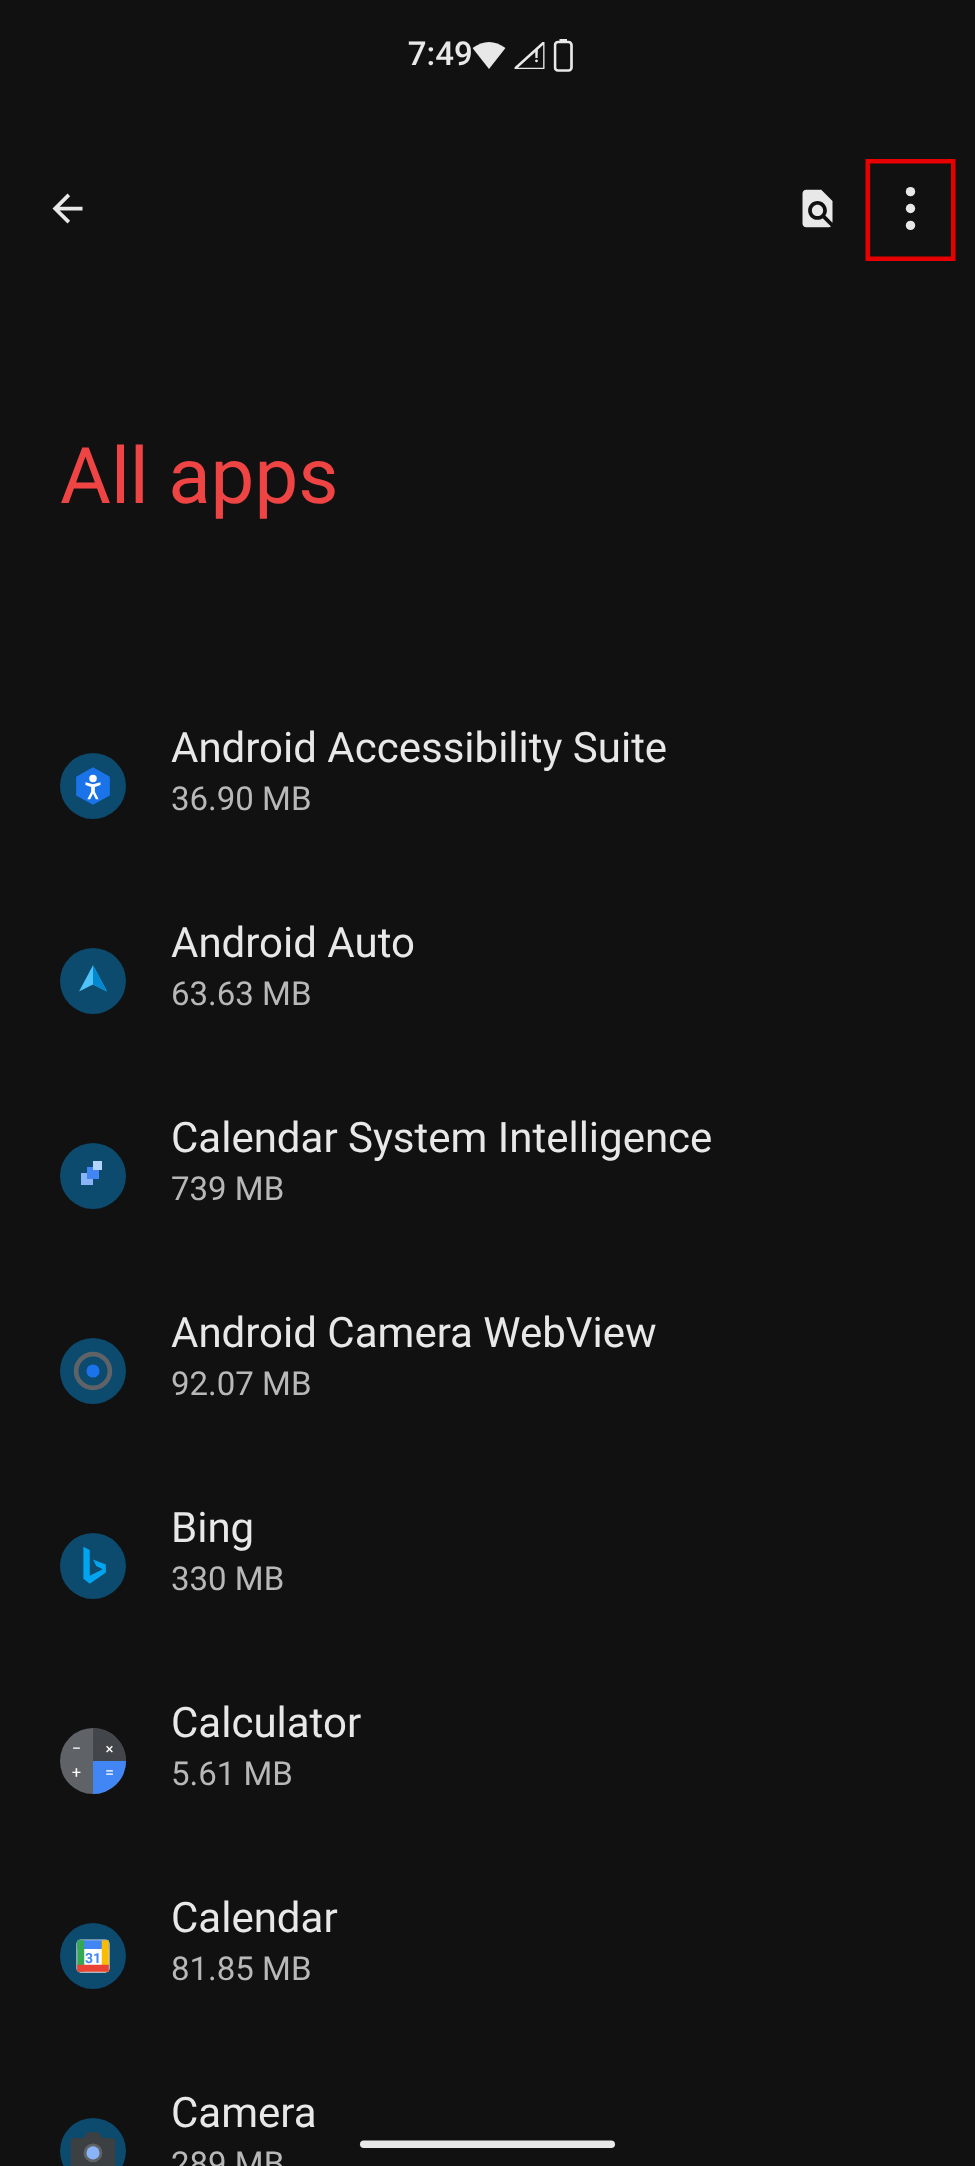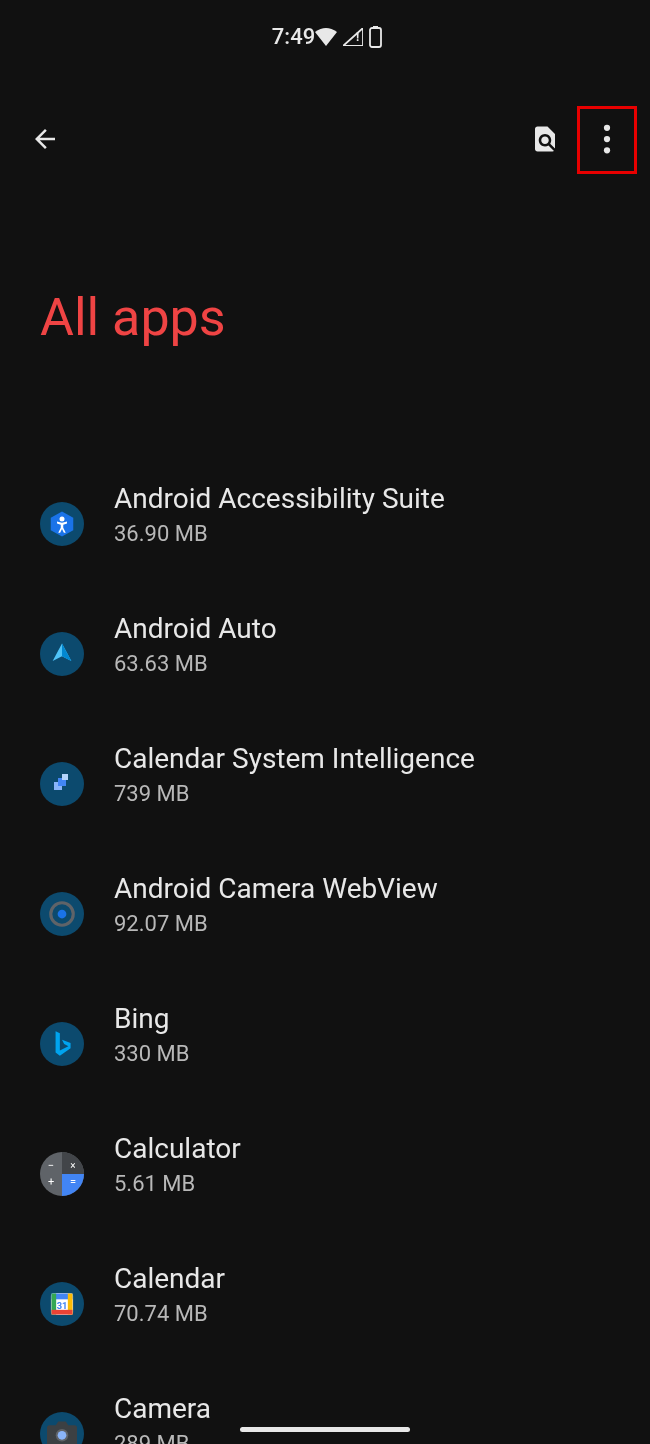--- a/index.html
+++ b/index.html
@@ -265,21 +265,21 @@
         <rect x="3" y="3" width="18" height="18" rx="2" fill="#fff" stroke="#dadce0"></rect>
         <rect x="3" y="3" width="18" height="5" fill="#4285f4"></rect>
         <rect x="3" y="3" width="4" height="18" fill="#34a853"></rect>
         <rect x="17" y="3" width="4" height="18" fill="#fbbc04"></rect>
         <rect x="3" y="17" width="18" height="4" fill="#ea4335"></rect>
         <text x="12" y="16" font-size="8" fill="#4285f4" text-anchor="middle" font-weight="bold">31</text>
       </svg>
     </div>
     <div class="app-text">
       <div class="app-name">Calendar</div>
-      <div class="app-size">70.74 MB</div>
+      <div class="app-size">81.85 MB</div>
     </div>
   </div>
 
   <div class="app-item">
     <div class="app-icon">
       <svg width="30" height="26" viewBox="0 0 24 20">
         <path d="M9 0 L15 0 L17 3 L22 3 Q24 3 24 5 L24 18 Q24 20 22 20 L2 20 Q0 20 0 18 L0 5 Q0 3 2 3 L7 3 Z" fill="#3c4043"></path>
         <circle cx="12" cy="11" r="5" fill="#5f6368"></circle>
         <circle cx="12" cy="11" r="3.5" fill="#8ab4f8"></circle>
       </svg>

